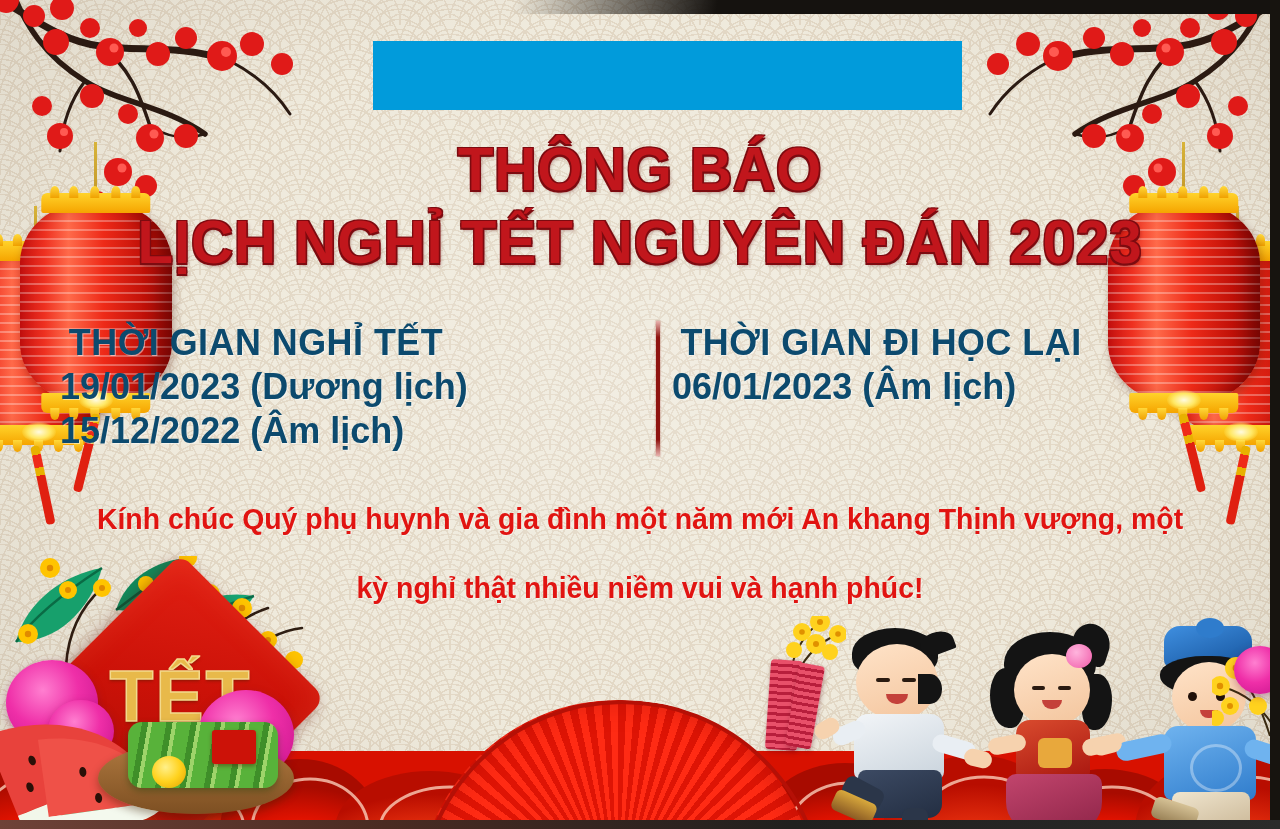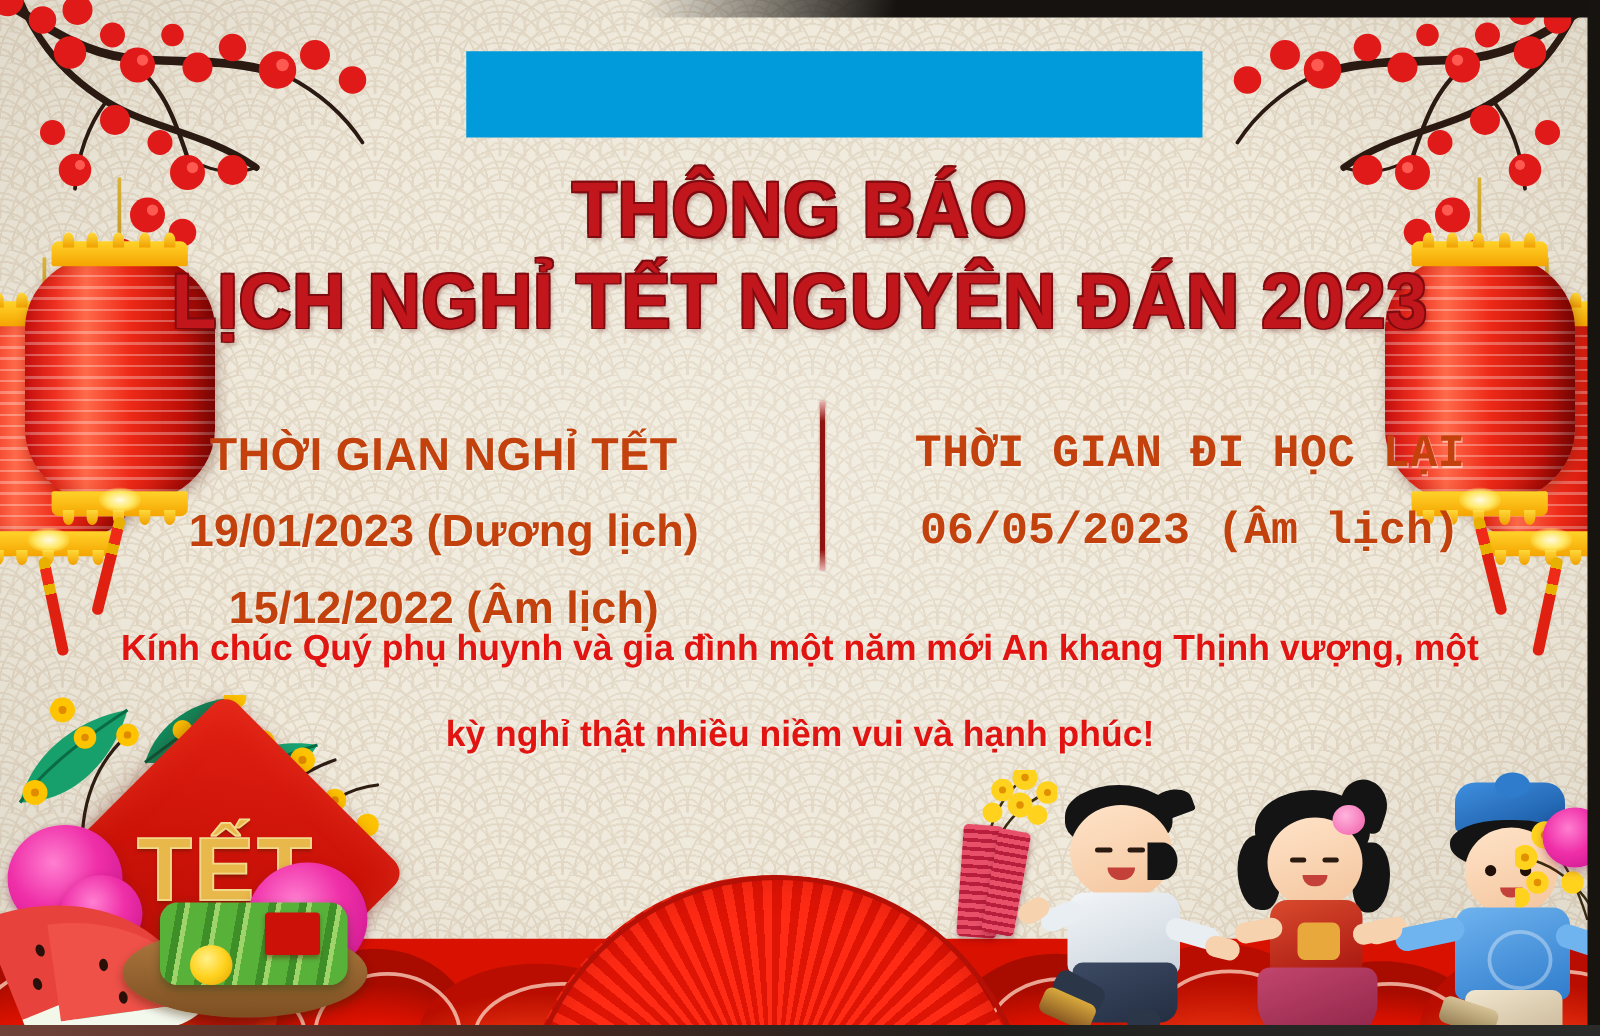--- a/index.html
+++ b/index.html
@@ -50,26 +50,26 @@
     line-height:1.12;
     text-shadow:-1.5px -1.5px 0 #7d0b10, 1.5px -1.5px 0 #7d0b10, -1.5px 1.5px 0 #7d0b10, 1.5px 1.5px 0 #7d0b10, 2px 3px 4px rgba(90,10,10,.35);
     transform:scaleX(.94);
   }
   .title .l2{display:block;margin-top:4px;}
 
   .divider{position:absolute;left:656px;top:321px;width:4px;height:135px;
     background:linear-gradient(180deg,#e8b3ae,#8f1410 12%,#8f1410 88%,#e8b3ae);
     box-shadow:0 0 2px rgba(140,20,16,.6);}
 
-  .col{position:absolute;top:343px;color:#c2410c;text-align:center;}
+  .col{position:absolute;top:322px;color:#0c4a6e;text-align:left;}
   .col-l{left:60px;width:590px;}
-  .col-r{left:672px;width:560px;font-family:Liberation Mono, monospace;}
+  .col-r{left:672px;width:560px;}
   .col h3{margin:0;font-size:37px;font-weight:bold;letter-spacing:.5px;
      text-shadow:1px 1px 0 rgba(255,255,255,.5);transform:scaleX(.97);}
-  .col .dt{font-size:36px;font-weight:bold;margin-top:19px;
+  .col .dt{font-size:36px;font-weight:bold;margin-top:2px;
      text-shadow:1px 1px 0 rgba(255,255,255,.5);}
 
   .greet{position:absolute;left:40px;right:40px;top:505px;text-align:center;
      color:#E11411;font-size:29px;font-weight:bold;line-height:1.0;
      text-shadow:1px 1px 0 rgba(255,255,255,.45);transform:scaleX(.98);}
   .greet .g2{display:block;margin-top:40px;}
 
   
   .dec{position:absolute;pointer-events:none;}
 
@@ -582,21 +582,21 @@
   <div class="divider"></div>
 
   <div class="col col-l">
     <h3>THỜI GIAN NGHỈ TẾT</h3>
     <div class="dt">19/01/2023 (Dương lịch)</div>
     <div class="dt">15/12/2022 (Âm lịch)</div>
   </div>
 
   <div class="col col-r">
     <h3>THỜI GIAN ĐI HỌC LẠI</h3>
-    <div class="dt">06/05/2023 (Âm lịch)</div>
+    <div class="dt">06/01/2023 (Âm lịch)</div>
   </div>
 
   <div class="greet">
     <span>Kính chúc Quý phụ huynh và gia đình một năm mới An khang Thịnh vượng, một</span>
     <span class="g2">kỳ nghỉ thật nhiều niềm vui và hạnh phúc!</span>
   </div>
 
 </div>
 
 </body></html>

